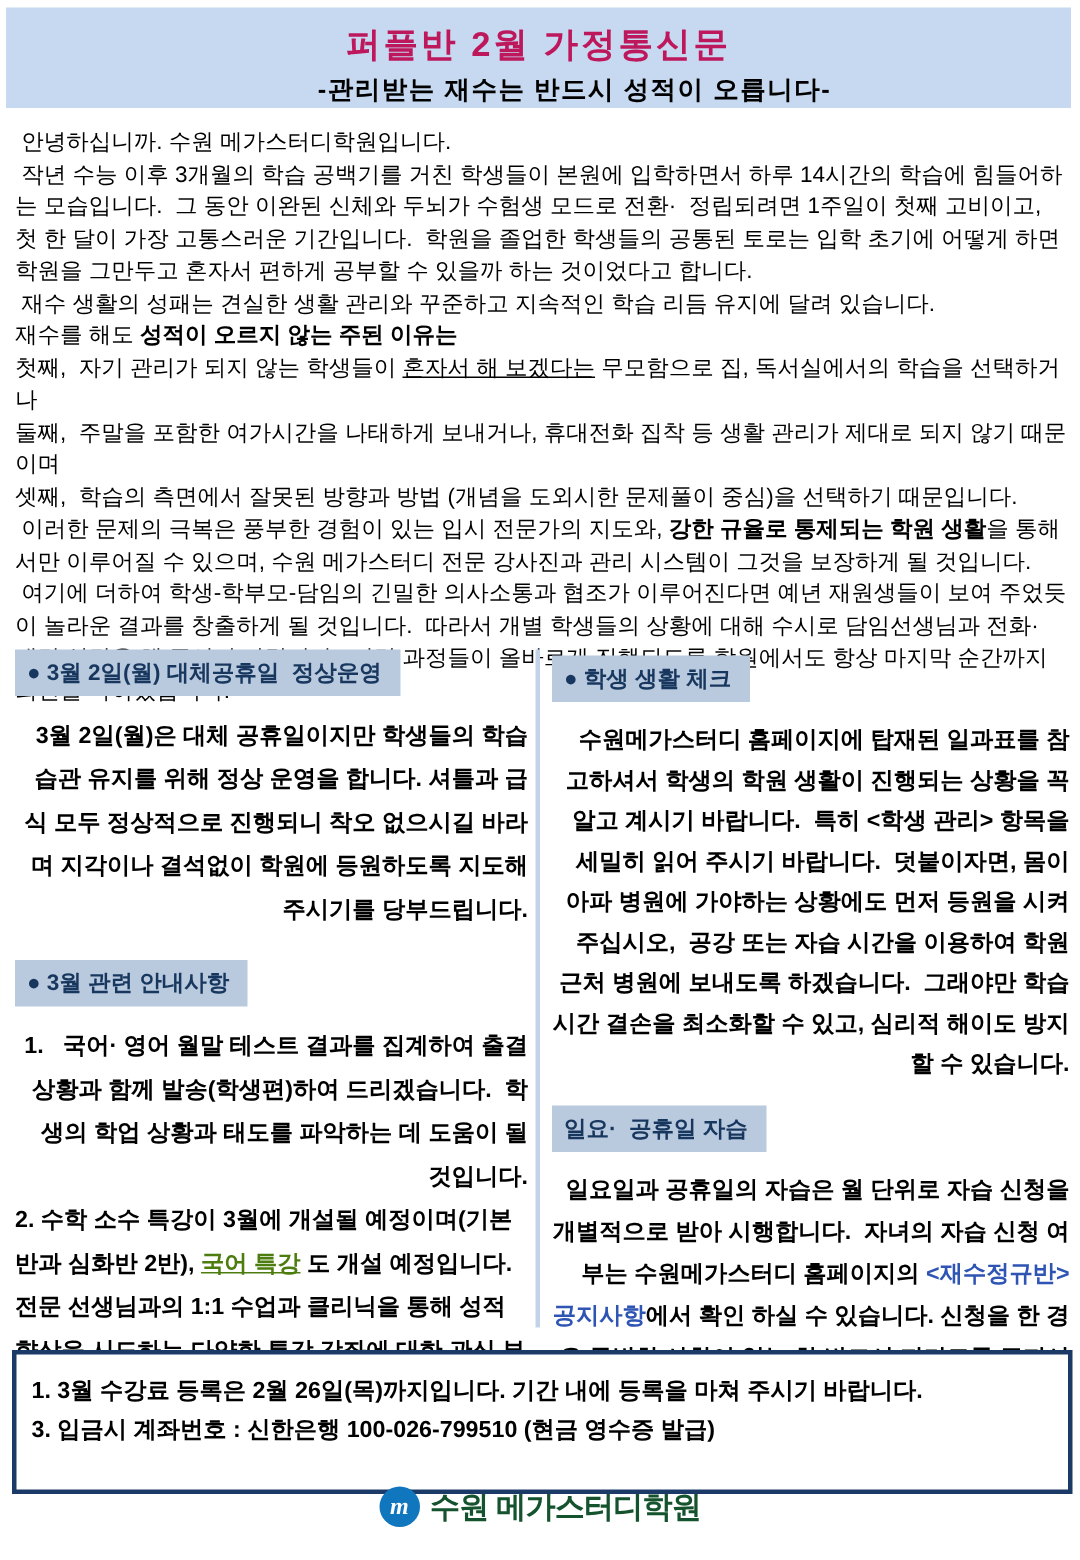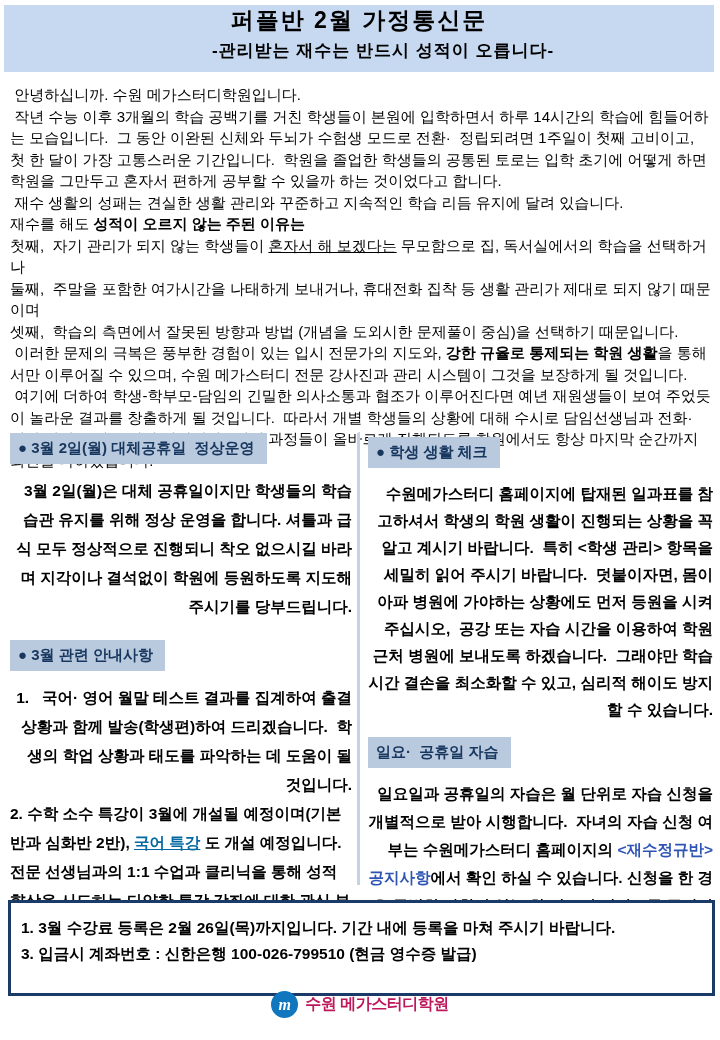--- a/index.html
+++ b/index.html
@@ -1,21 +1,21 @@
 <!DOCTYPE html>
 <html lang="ko"><head>
 <meta charset="utf-8">
 <style>
   html,body{margin:0;padding:0;}
   body{width:720px;height:1040px;background:#ffffff;font-family:"Liberation Sans","DejaVu Sans",sans-serif;color:#000;}
   .page{position:relative;width:720px;height:1040px;overflow:hidden;background:#ffffff;}
 
   
   .title-bar{position:absolute;left:4px;top:5px;width:710px;height:67px;background:#c6d9f0;text-align:center;}
-  .title-main{margin:0;font-size:23px;font-weight:bold;letter-spacing:2px;color:#000000;}
+  .title-main{margin:0;padding-top:9px;font-size:23px;font-weight:bold;letter-spacing:2px;color:#be185d;}
   .title-sub{margin:0;padding-top:3px;font-size:17px;font-weight:bold;letter-spacing:1px;color:#000;padding-left:48px;}
 
   
   .intro{position:absolute;left:10px;top:84px;width:703px;font-size:15px;line-height:21.5px;}
   .intro p{margin:0;white-space:pre-wrap;}
   .b{font-weight:bold;}
   .u{text-decoration:underline;}
 
   
   .col{position:absolute;top:430px;}
@@ -23,31 +23,31 @@
   .col-right{left:368px;width:345px;}
   .col-divider{position:absolute;left:357px;top:433px;width:3px;height:452px;background:#c3d3e7;}
 
   .sec-header{display:inline-block;background:#b9c9de;color:#17375e;font-weight:bold;font-size:15px;padding:6px 12px 6px 8px;white-space:pre-wrap;}
   .sec-body{margin:0;white-space:pre-wrap;font-weight:bold;font-size:15.5px;}
   .lh29{line-height:29px;}
   .lh27{line-height:27px;}
   .lh28{line-height:28px;}
   .mt12{margin-top:12px;text-align:right;}
   .mt16{margin-top:17px;}
-  .link-blue{color:#0369a1;text-decoration:underline;font-weight:bold;cursor:pointer;}
+  .link-blue{color:#4d7c0f;text-decoration:underline;font-weight:bold;cursor:pointer;}
   .link-navyblue{color:#2f55b4;font-weight:bold;cursor:pointer;}
 
   
   .footer-box{position:absolute;left:8px;top:900px;width:681px;height:66px;border:3px solid #1b3a68;background:#fff;padding:12px 10px;}
   .footer-line{font-size:15.5px;font-weight:bold;line-height:26px;white-space:pre-wrap;}
 
   
   .logo-row{position:absolute;left:0;top:991px;width:720px;display:flex;justify-content:center;align-items:center;gap:7px;}
   .logo-circle{width:27px;height:27px;border-radius:50%;background:#1076be;color:#fff;display:flex;align-items:center;justify-content:center;font-size:16px;font-style:italic;font-weight:bold;font-family:"Liberation Serif","DejaVu Serif",serif;}
-  .logo-label{font-size:16px;font-weight:bold;color:#be185d;letter-spacing:-0.5px;text-align:right;}
+  .logo-label{font-size:20px;font-weight:bold;color:#14532d;letter-spacing:-0.5px;text-align:right;}
 </style>
 </head>
 <body>
 
 <div class="page">
 
   <div class="title-bar">
     <h1 class="title-main">퍼플반 2월 가정통신문</h1>
     <h2 class="title-sub">-관리받는 재수는 반드시 성적이 오릅니다-</h2>
   </div>

